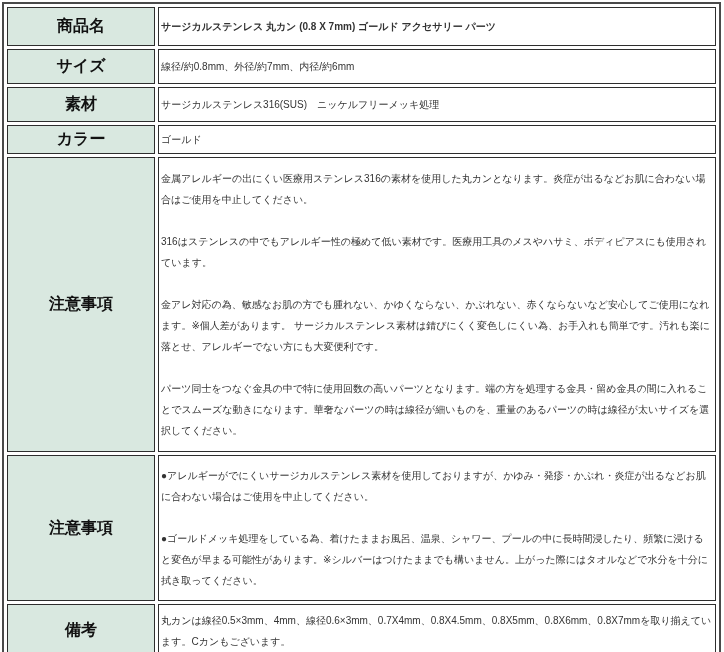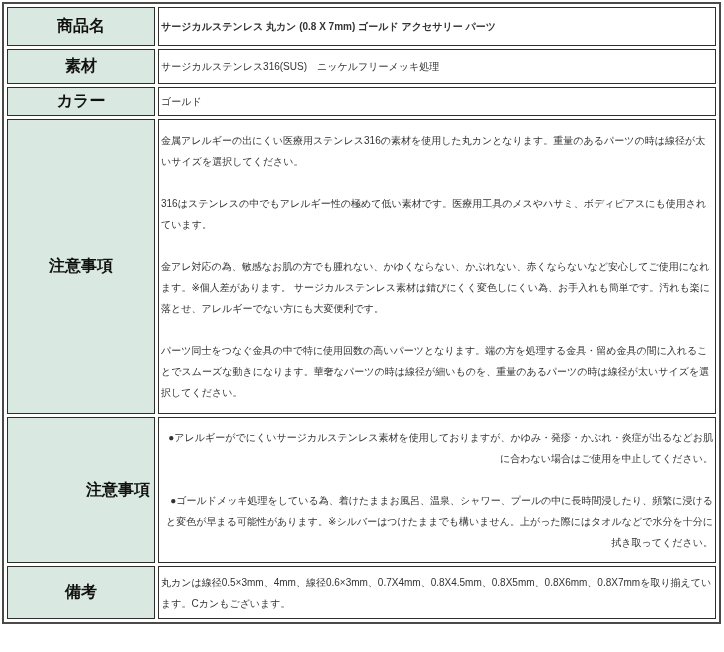--- a/index.html
+++ b/index.html
@@ -42,45 +42,49 @@
     word-break: break-all;
   }
   td.bold-value { font-weight: bold; color: #222; }
   td p { margin: 0 0 21px 0; }
   td p:last-child { margin-bottom: 0; }
   tr.r-name  td, tr.r-name  th { height: 31px; }
   tr.r-size  td, tr.r-size  th { height: 27px; }
   tr.r-material td, tr.r-material th { height: 27px; }
   tr.r-color td, tr.r-color th { height: 19px; margin-left: 40px; }
   tr.r-desc  td, tr.r-desc  th { height: 287px; }
-  tr.r-caution td, tr.r-caution th { height: 138px; text-align: right; }
+  tr.r-caution td, tr.r-caution th { height: 138px; }
   tr.r-note  td, tr.r-note  th { height: 45px; }
 </style>
 </head>
 <body>
 
 <div class="spec-table-wrap">
   <table class="spec-table">
     <tbody>
       <tr class="r-name">
         <th>商品名</th>
         <td class="bold-value">サージカルステンレス 丸カン (0.8 X 7mm) ゴールド アクセサリー パーツ</td>
       </tr>
+      <tr class="r-size">
+        <th>サイズ</th>
+        <td>線径/約0.8mm、外径/約7mm、内径/約6mm</td>
+      </tr>
       <tr class="r-material">
         <th>素材</th>
         <td>サージカルステンレス316(SUS)　ニッケルフリーメッキ処理</td>
       </tr>
       <tr class="r-color">
         <th>カラー</th>
         <td>ゴールド</td>
       </tr>
       <tr class="r-desc">
         <th>注意事項</th>
         <td>
-          <p>金属アレルギーの出にくい医療用ステンレス316の素材を使用した丸カンとなります。重量のあるパーツの時は線径が太いサイズを選択してください。</p>
+          <p>金属アレルギーの出にくい医療用ステンレス316の素材を使用した丸カンとなります。炎症が出るなどお肌に合わない場合はご使用を中止してください。</p>
           <p>316はステンレスの中でもアレルギー性の極めて低い素材です。医療用工具のメスやハサミ、ボディピアスにも使用されています。</p>
           <p>金アレ対応の為、敏感なお肌の方でも腫れない、かゆくならない、かぶれない、赤くならないなど安心してご使用になれます。※個人差があります。 サージカルステンレス素材は錆びにくく変色しにくい為、お手入れも簡単です。汚れも楽に落とせ、アレルギーでない方にも大変便利です。</p>
           <p>パーツ同士をつなぐ金具の中で特に使用回数の高いパーツとなります。端の方を処理する金具・留め金具の間に入れることでスムーズな動きになります。華奢なパーツの時は線径が細いものを、重量のあるパーツの時は線径が太いサイズを選択してください。</p>
         </td>
       </tr>
       <tr class="r-caution">
         <th>注意事項</th>
         <td>
           <p>●アレルギーがでにくいサージカルステンレス素材を使用しておりますが、かゆみ・発疹・かぶれ・炎症が出るなどお肌に合わない場合はご使用を中止してください。</p>
           <p>●ゴールドメッキ処理をしている為、着けたままお風呂、温泉、シャワー、プールの中に長時間浸したり、頻繁に浸けると変色が早まる可能性があります。※シルバーはつけたままでも構いません。上がった際にはタオルなどで水分を十分に拭き取ってください。</p>

